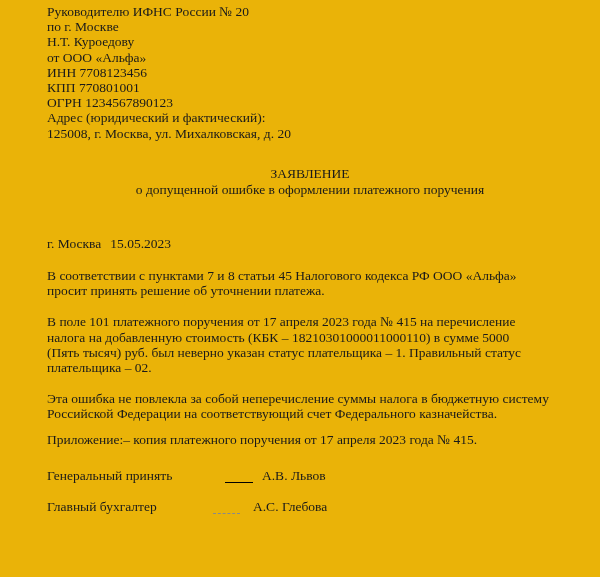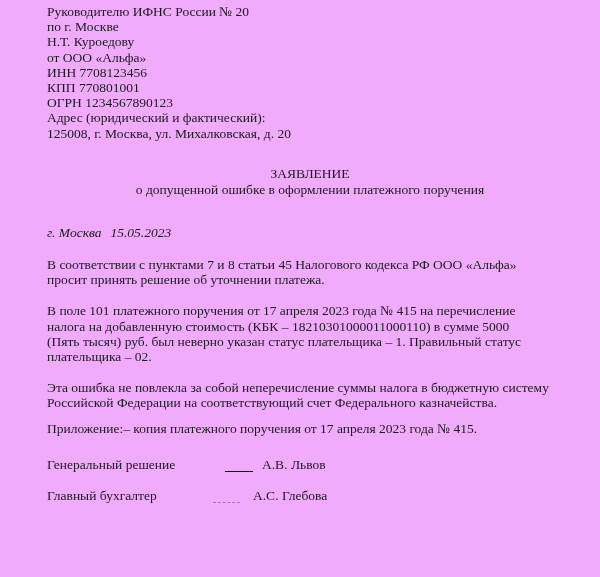--- a/index.html
+++ b/index.html
@@ -4,42 +4,41 @@
 <style>
   html, body {
     margin: 0;
     padding: 0;
     background: #ffffff;
   }
   .page {
     position: relative;
     width: 600px;
     height: 577px;
-    background: #f0abfc;
+    background: #eab308;
     overflow: hidden;
     font-family: "Liberation Serif", serif;
     color: #1a1a1a;
     font-size: 13.5px;
     line-height: 15.2px;
   }
   .content {
     padding: 4px 27px 0 47px;
     width: 526px;
   }
   .line {
     white-space: nowrap;
   }
   .title-block {
     margin-top: 25px;
     text-align: center;
     line-height: 16.5px;
   }
   .place-date {
-    margin-top: 26px;
-    font-style: italic;
+    margin-top: 37px;
   }
   .place-date .date {
     margin-left: 9px;
   }
   .para-1 { margin-top: 17px; }
   .para-2 { margin-top: 16px; }
   .para-3 { margin-top: 16px; }
   .attachment { margin-top: 10px; white-space: nowrap; }
   .sig-row {
     white-space: nowrap;
@@ -108,21 +107,21 @@
     </div>
 
     <div class="para para-3">
       <div class="line">Эта ошибка не повлекла за собой неперечисление суммы налога в бюджетную систему</div>
       <div class="line">Российской Федерации на соответствующий счет Федерального казначейства.</div>
     </div>
 
     <div class="attachment">Приложение:– копия платежного поручения от 17 апреля 2023 года № 415.</div>
 
     <div class="sig-row sig-row-0">
-      <span class="sig-role">Генеральный решение</span><span class="sig-line"></span><span class="sig-name">А.В. Львов</span>
+      <span class="sig-role">Генеральный принять</span><span class="sig-line"></span><span class="sig-name">А.В. Львов</span>
     </div>
 
     <div class="sig-row sig-row-1">
       <span class="sig-role">Главный бухгалтер</span><span class="sig-line"></span><span class="sig-name">А.С. Глебова</span>
     </div>
 
   </div>
 </div>
 
 </body></html>

